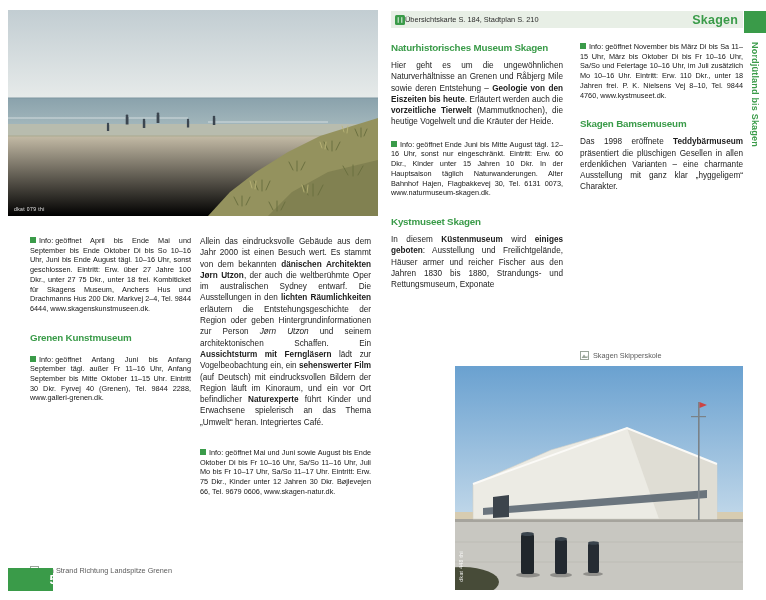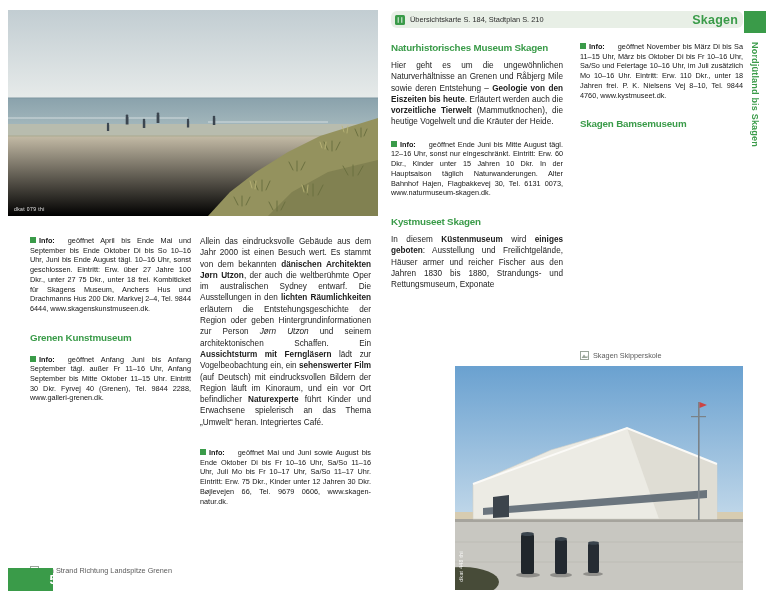--- a/index.html
+++ b/index.html
@@ -13,21 +13,21 @@
   .photo{position:absolute;overflow:hidden;background:#ccc;}
   .photo svg{display:block;width:100%;height:100%;}
   #beachPhoto{left:8px;top:10px;width:370px;height:206px;}
   #buildingPhoto{left:455px;top:366px;width:288px;height:224px;}
   .credit{position:absolute;font-size:5px;color:rgba(255,255,255,.9);letter-spacing:.4px;}
   #beachCredit{left:6px;bottom:4px;}
   #buildingCredit{left:3px;bottom:8px;writing-mode:vertical-rl;transform:rotate(180deg);}
 
   .header-bar{
     position:absolute;left:391px;top:11px;width:352px;height:17px;
-    background:#e8efe6;display:flex;align-items:center;gap:5px;padding:0 5px 0 4px;border-radius:6px;
+    background:#e8efe6;display:flex;align-items:center;padding:0 5px 0 4px;
   }
   .map-icon{width:10px;height:10px;flex:0 0 auto;display:block;}
   .map-ref{font-size:7.4px;color:#2d2d2d;white-space:nowrap;}
   .chapter-title{margin-left:auto;font-size:12.5px;font-weight:700;color:var(--green);letter-spacing:.2px;}
 
   .page-box{
     position:absolute;background:var(--green);color:#fff;font-weight:700;
     display:flex;align-items:center;justify-content:center;padding-left:45px;
   }
   #pageRight{left:744px;top:11px;width:22px;height:22px;font-size:10px;}
@@ -46,21 +46,21 @@
   .col4{left:580px;top:42px;width:163px;}
 
   .col h3{
     color:var(--green);font-size:9.8px;font-weight:700;letter-spacing:-.2px;
     margin:18px 0 7px;text-align:left;white-space:nowrap;
   }
   .col > :first-child{margin-top:0;}
   .body-text{font-size:8.2px;line-height:11.3px;}
   .info{font-size:7.3px;line-height:9.7px;margin-top:12px;color:#161616;}
   .info-icon{display:inline-block;width:6px;height:6px;background:var(--green);margin-right:3px;}
-  .info-label{font-weight:700;margin-right:13px;}
+  .info-label{font-weight:400;margin-right:2px;}
   .b{font-weight:700;}
   .i{font-style:italic;}
 
   .caption{
     position:absolute;font-size:7.3px;color:#5c5c5c;
     display:flex;align-items:center;gap:4px;white-space:nowrap;margin-top:20px;
   }
   #captionBeach{left:30px;top:546px;}
   #captionBuilding{left:580px;top:331px;}
   .caption-icon{width:9px;height:9px;flex:0 0 auto;display:block;}
@@ -156,20 +156,21 @@
   <h3>Naturhistorisches Museum Skagen</h3>
   <p class="body-text"><span>Hier geht es um die ungewöhnlichen Naturverhältnisse an Grenen und Råbjerg Mile sowie deren Entstehung – </span><span class="b">Geologie von den Eiszeiten bis heute</span><span>. Erläutert werden auch die </span><span class="b">vorzeitliche Tierwelt</span><span> (Mammutknochen), die heutige Vogelwelt und die Kräuter der Heide.</span></p>
   <p class="info"><span class="info-icon"></span><b class="info-label">Info:</b><span class="info-text">geöffnet Ende Juni bis Mitte August tägl. 12–16 Uhr, sonst nur eingeschränkt. Eintritt: Erw. 60 Dkr., Kinder unter 15 Jahren 10 Dkr. In der Hauptsaison täglich Naturwanderungen. Alter Bahnhof Hajen, Flagbakkevej 30, Tel. 6131 0073, www.naturmuseum-skagen.dk.</span></p>
   <h3>Kystmuseet Skagen</h3>
   <p class="body-text"><span>In diesem </span><span class="b">Küstenmuseum</span><span> wird </span><span class="b">einiges geboten</span><span>: Ausstellung und Freilichtgelände, Häuser armer und reicher Fischer aus den Jahren 1830 bis 1880, Strandungs- und Rettungsmuseum, Exponate</span></p>
 </div>
 
 <div class="col col4">
   <p class="info"><span class="info-icon"></span><b class="info-label">Info:</b><span class="info-text">geöffnet November bis März Di bis Sa 11–15 Uhr, März bis Oktober Di bis Fr 10–16 Uhr, Sa/So und Feiertage 10–16 Uhr, im Juli zusätzlich Mo 10–16 Uhr. Eintritt: Erw. 110 Dkr., unter 18 Jahren frei. P. K. Nielsens Vej 8–10, Tel. 9844 4760, www.kystmuseet.dk.</span></p>
   <h3>Skagen Bamsemuseum</h3>
+  <p class="body-text"><span>Das 1998 eröffnete </span><span class="b">Teddybärmuseum</span><span> präsentiert die plüschigen Gesellen in allen erdenklichen Varianten – eine charmante Ausstellung mit ganz klar „hyggeligem“ Charakter.</span></p>
 </div>
 
 <div class="caption" id="captionBeach">
   <svg class="caption-icon" viewBox="0 0 9 9">
     <rect x=".5" y=".5" width="8" height="8" fill="#fff" stroke="#9aa59a"></rect>
     <path d="M1.5,7 L4,3.5 L6,6 L7.5,4.5 L7.5,7 Z" fill="#9aa59a"></path>
   </svg>
   <span>Am Strand Richtung Landspitze Grenen</span>
 </div>
 <div class="caption" id="captionBuilding">

